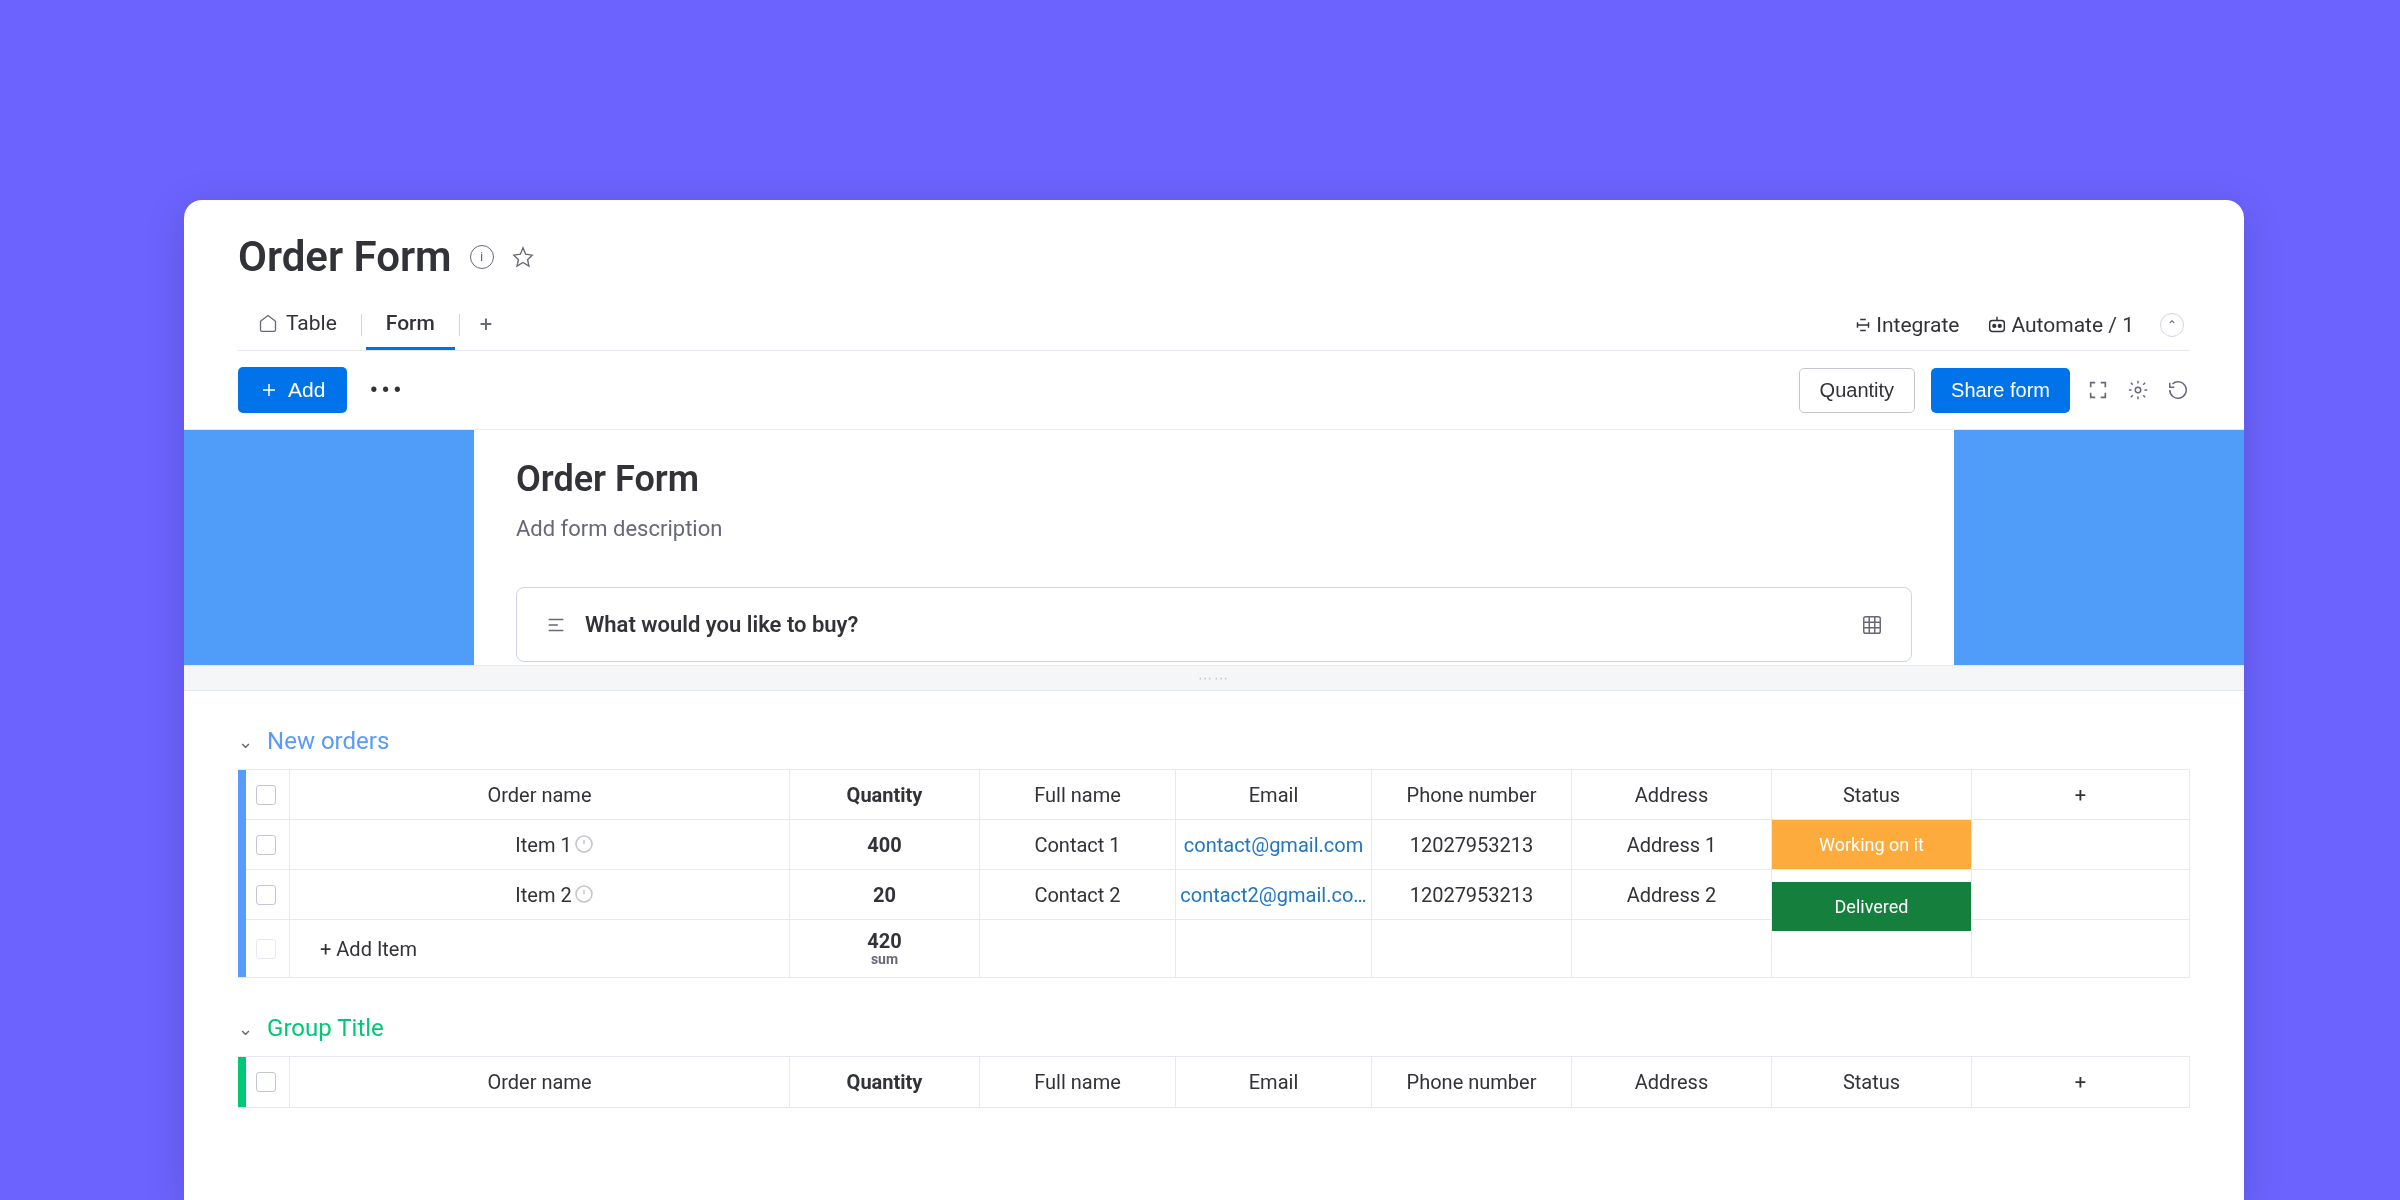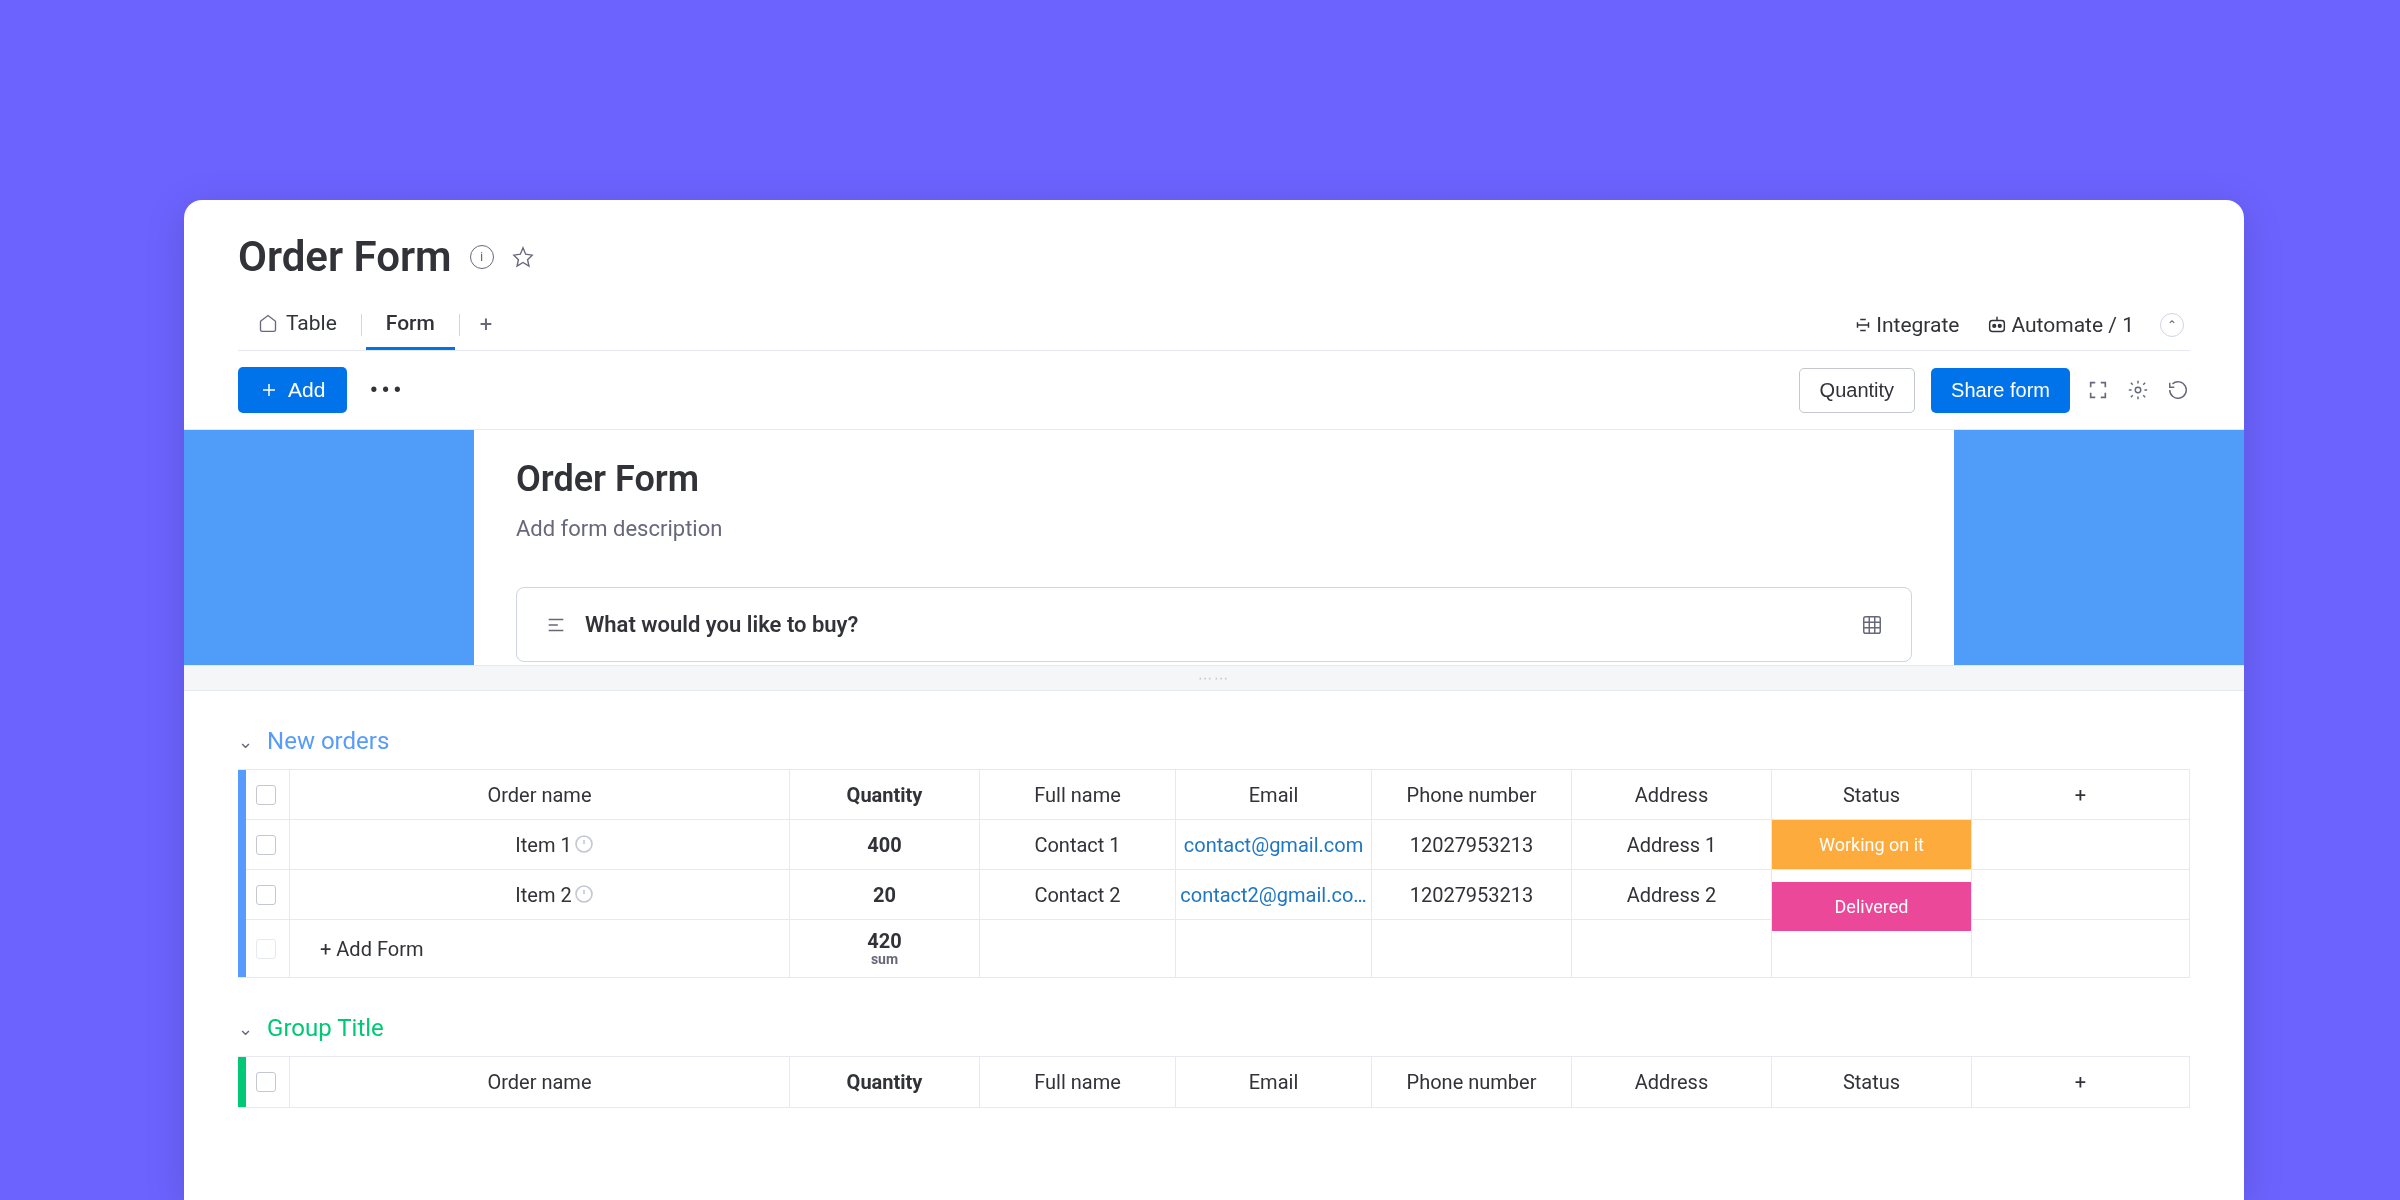--- a/index.html
+++ b/index.html
@@ -155,21 +155,21 @@
 .qty-cell { width: 190px; font-weight: bold; }
 .full-cell { width: 196px; }
 .email-cell { width: 196px; color: #1f76c2; }
 .email-cell.header { color: #323338; }
 .phone-cell { width: 200px; }
 .addr-cell { width: 200px; }
 .status-cell { width: 200px; padding: 0; }
 .plus-cell { flex: 1; font-size: 24px; color: #323338; }
 .status-pill { width: 100%; height: 100%; display: flex; align-items: center; justify-content: center; color: #fff; font-size: 18px; }
 .status-working { background: #fdab3d; }
-.status-delivered { background: #ec4899; margin-top: 24px; }
+.status-delivered { background: #15803d; margin-top: 24px; }
 .add-row { color: #676879; }
 .add-row .name-cell { justify-content: flex-start; padding-left: 30px; }
 .sum-cell { flex-direction: column; line-height: 1.1; }
 .sum-val { font-size: 20px; color: #323338; }
 .sum-lbl { font-size: 14px; color: #676879; }
 svg { display: block; }
 </style>
 </head>
 <body>
 
@@ -349,21 +349,21 @@
         <div class="tcell status-cell">
           <div class="status-pill status-delivered">Delivered</div>
         </div>
         <div class="tcell plus-cell"></div>
       </div>
 
       <div class="trow add-row">
         <div class="tcell cb-cell">
             <div class="checkbox" style="border-color:#e6e9ef"></div>
           </div>
-        <div class="tcell name-cell">+ Add Form</div>
+        <div class="tcell name-cell">+ Add Item</div>
         <div class="tcell qty-cell sum-cell">
           <span class="sum-val">420</span>
           <span class="sum-lbl">sum</span>
         </div>
         <div class="tcell full-cell"></div>
         <div class="tcell email-cell header"></div>
         <div class="tcell phone-cell"></div>
         <div class="tcell addr-cell"></div>
         <div class="tcell status-cell"></div>
         <div class="tcell plus-cell"></div>

